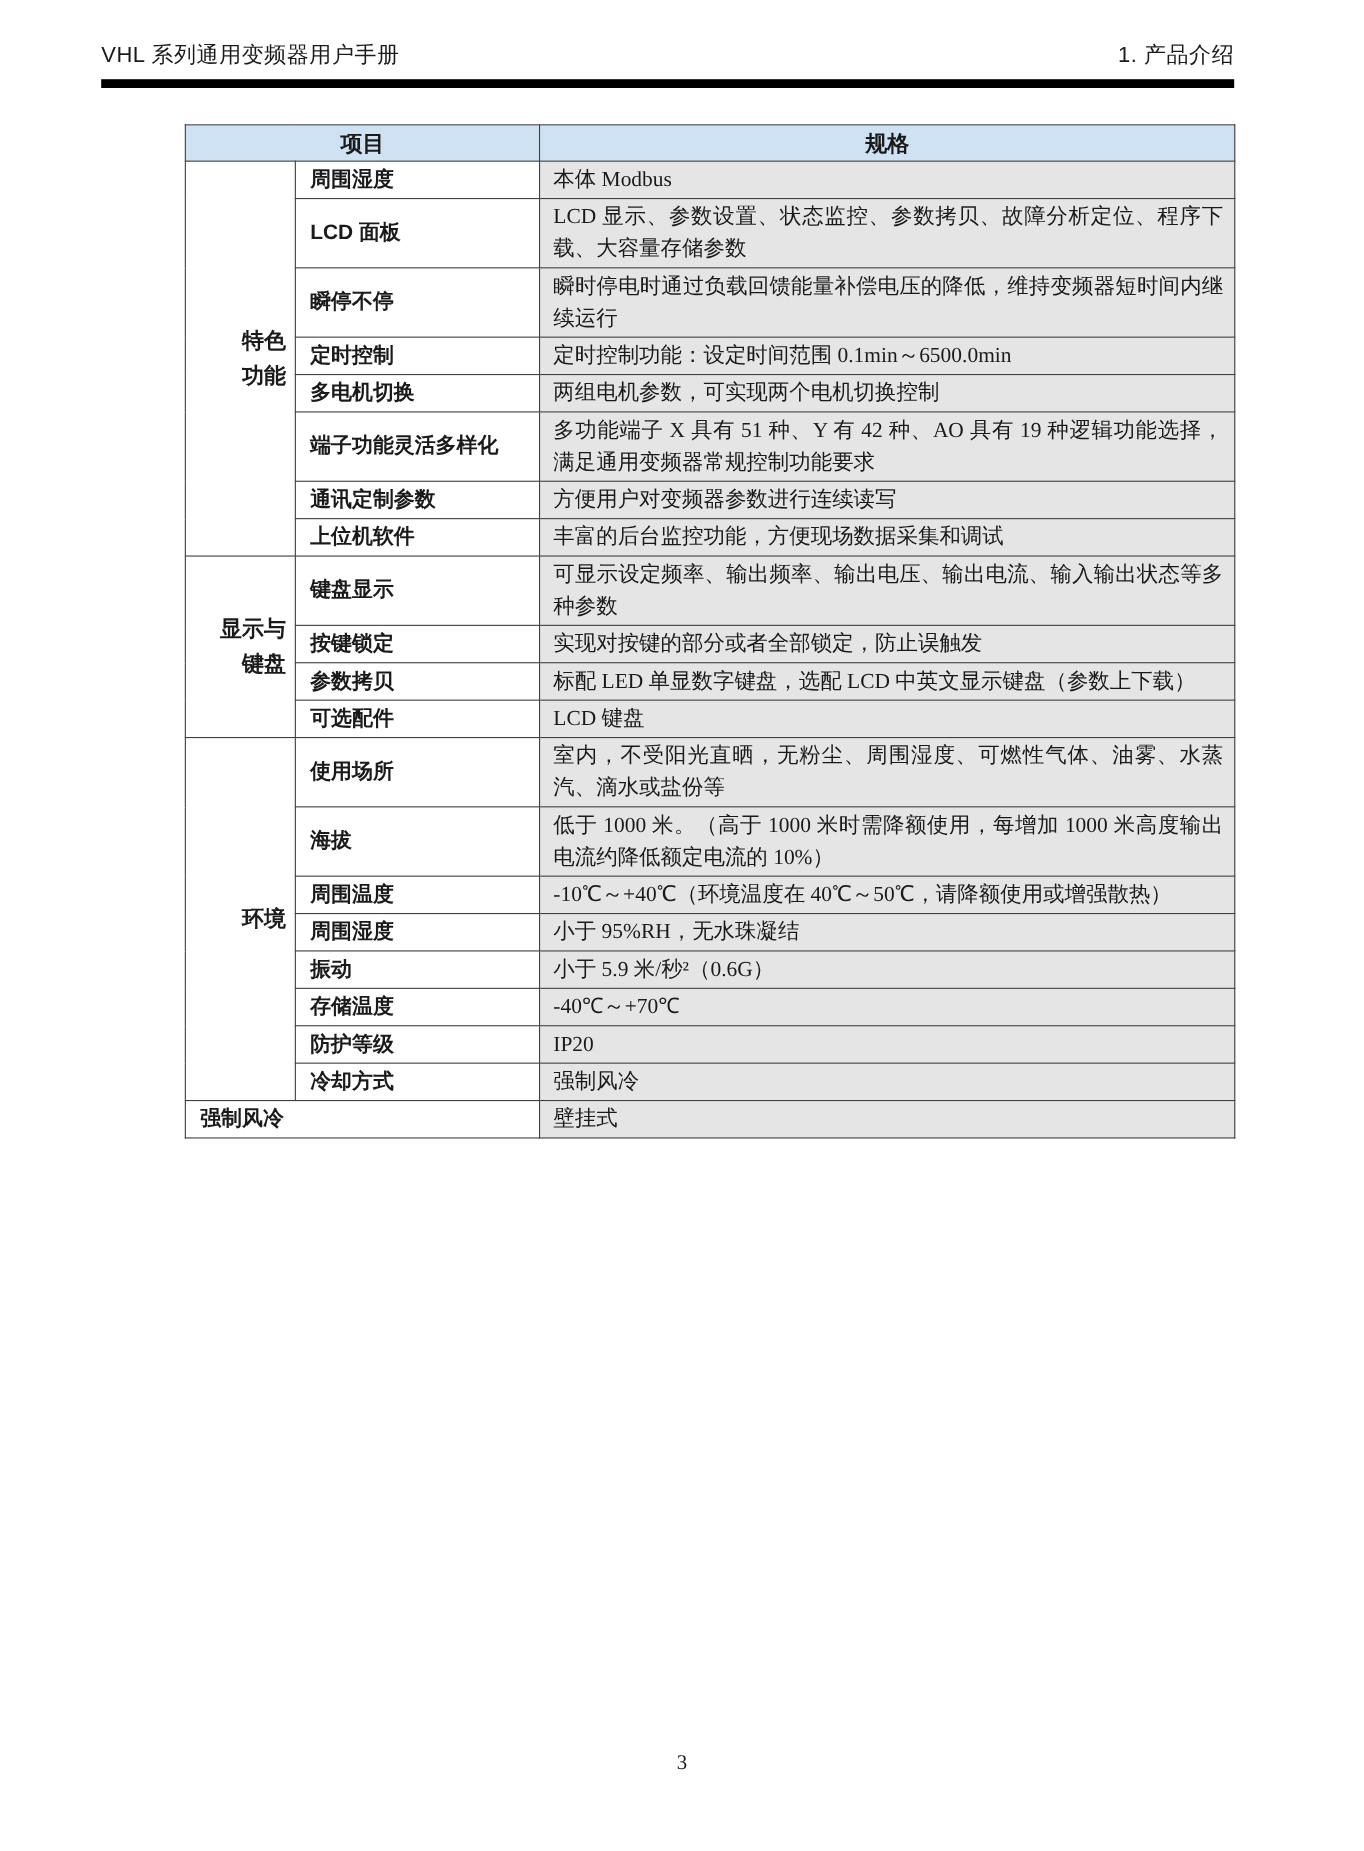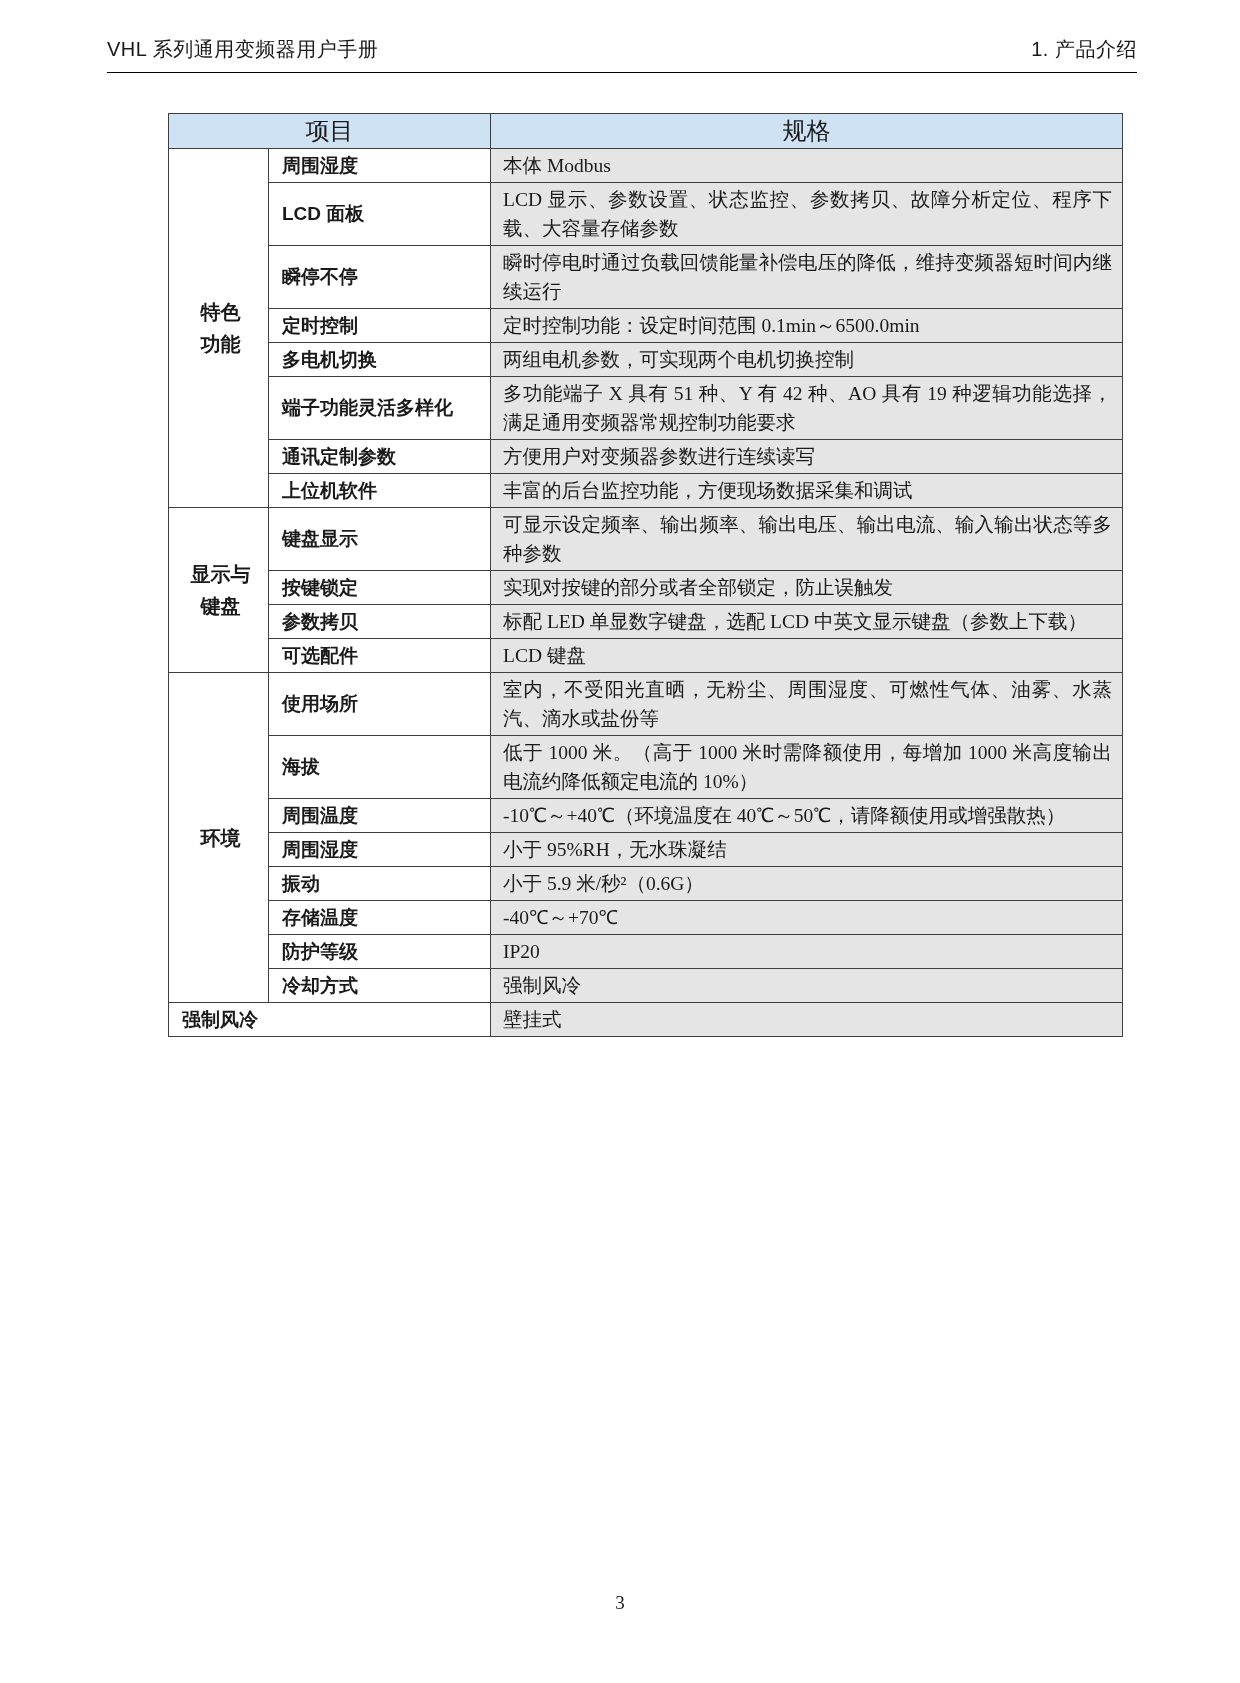--- a/index.html
+++ b/index.html
@@ -2,42 +2,42 @@
 <html lang="zh" style="--header-bg: #cfe2f3; --border: #3f3f3f; --text: #1a1a1a;"><head>
 <meta charset="utf-8">
 <style>
   html,body{margin:0;padding:0;}
   body{
     width:1240px;height:1683px;position:relative;
     background:#ffffff;color:var(--text,#1a1a1a);
     font-family:"Liberation Sans",sans-serif;
   }
   .page-header{
-    position:absolute;left:107px;top:36px;width:1030px;
+    position:absolute;left:92px;top:36px;width:1030px;
     display:flex;justify-content:space-between;align-items:flex-end;
     font-size:20px;letter-spacing:.5px;
-    border-bottom:1px solid #000000;padding-bottom:9px;
+    border-bottom:8px solid #000000;padding-bottom:9px;
   }
   table.spec-table{
     position:absolute;left:168px;top:113px;width:955px;
     border-collapse:collapse;table-layout:fixed;
   }
   .spec-table th,.spec-table td{
     border:1.6px solid var(--border,#3f3f3f);
     vertical-align:middle;
   }
   .spec-table thead th{
     background:var(--header-bg,#cfe2f3);
-    font-size:24px;font-weight:normal;text-align:center;
+    font-size:20px;font-weight:bold;text-align:center;
     height:30px;padding:1px 4px;
   }
   .col-group{width:100px;}
   .col-item{width:222px;}
   .group-cell{
-    font-weight:bold;font-size:20px;text-align:center;
+    font-weight:bold;font-size:20px;text-align:right;
     padding:2px 8px 2px 12px;white-space:pre-line;line-height:32px;
     background:#fff;
   }
   .item-cell{
     font-weight:bold;font-size:19px;text-align:left;
     padding:2px 8px 2px 13px;line-height:28px;background:#fff;
   }
   .spec-cell{
     font-family:"Liberation Serif",serif;
     font-size:19.5px;text-align:left;text-align:justify;

